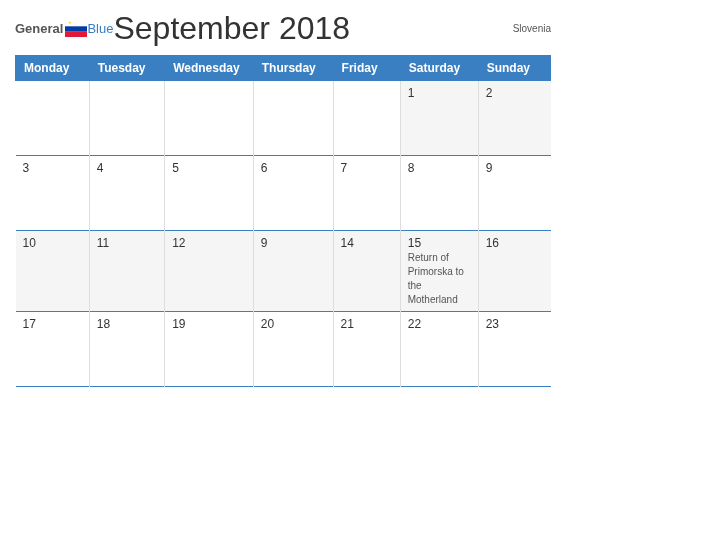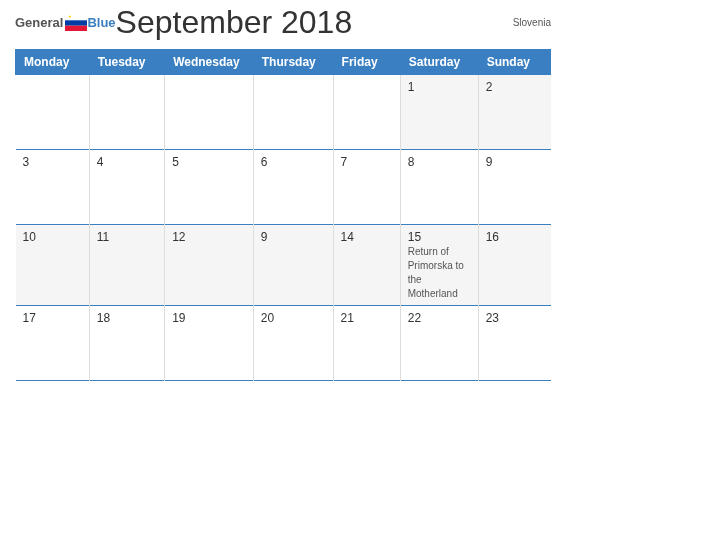--- a/index.html
+++ b/index.html
@@ -6,40 +6,40 @@
     body {
       font-family: Arial, sans-serif;
       background: #fff;
       width: 712px;
       height: 550px;
       overflow: hidden;
     }
     .container {
       width: 566px;
       height: 550px;
-      padding: 4px 15px;
+      padding: 10px 15px;
     }
     .header {
       display: flex;
       align-items: center;
       justify-content: space-between;
       margin-bottom: 8px;
     }
     .logo {
       display: flex;
       align-items: center;
       font-size: 13px;
     }
     .logo-general {
       color: #555;
       font-weight: bold;
     }
     .logo-blue {
       color: #3a7fc1;
-      font-weight: bold;
+      font-weight: normal;
     }
     .logo-flag {
       width: 22px;
       height: 16px;
       margin-left: 2px;
     }
     .title {
       font-size: 32px;
       font-weight: normal;
       color: #333;

